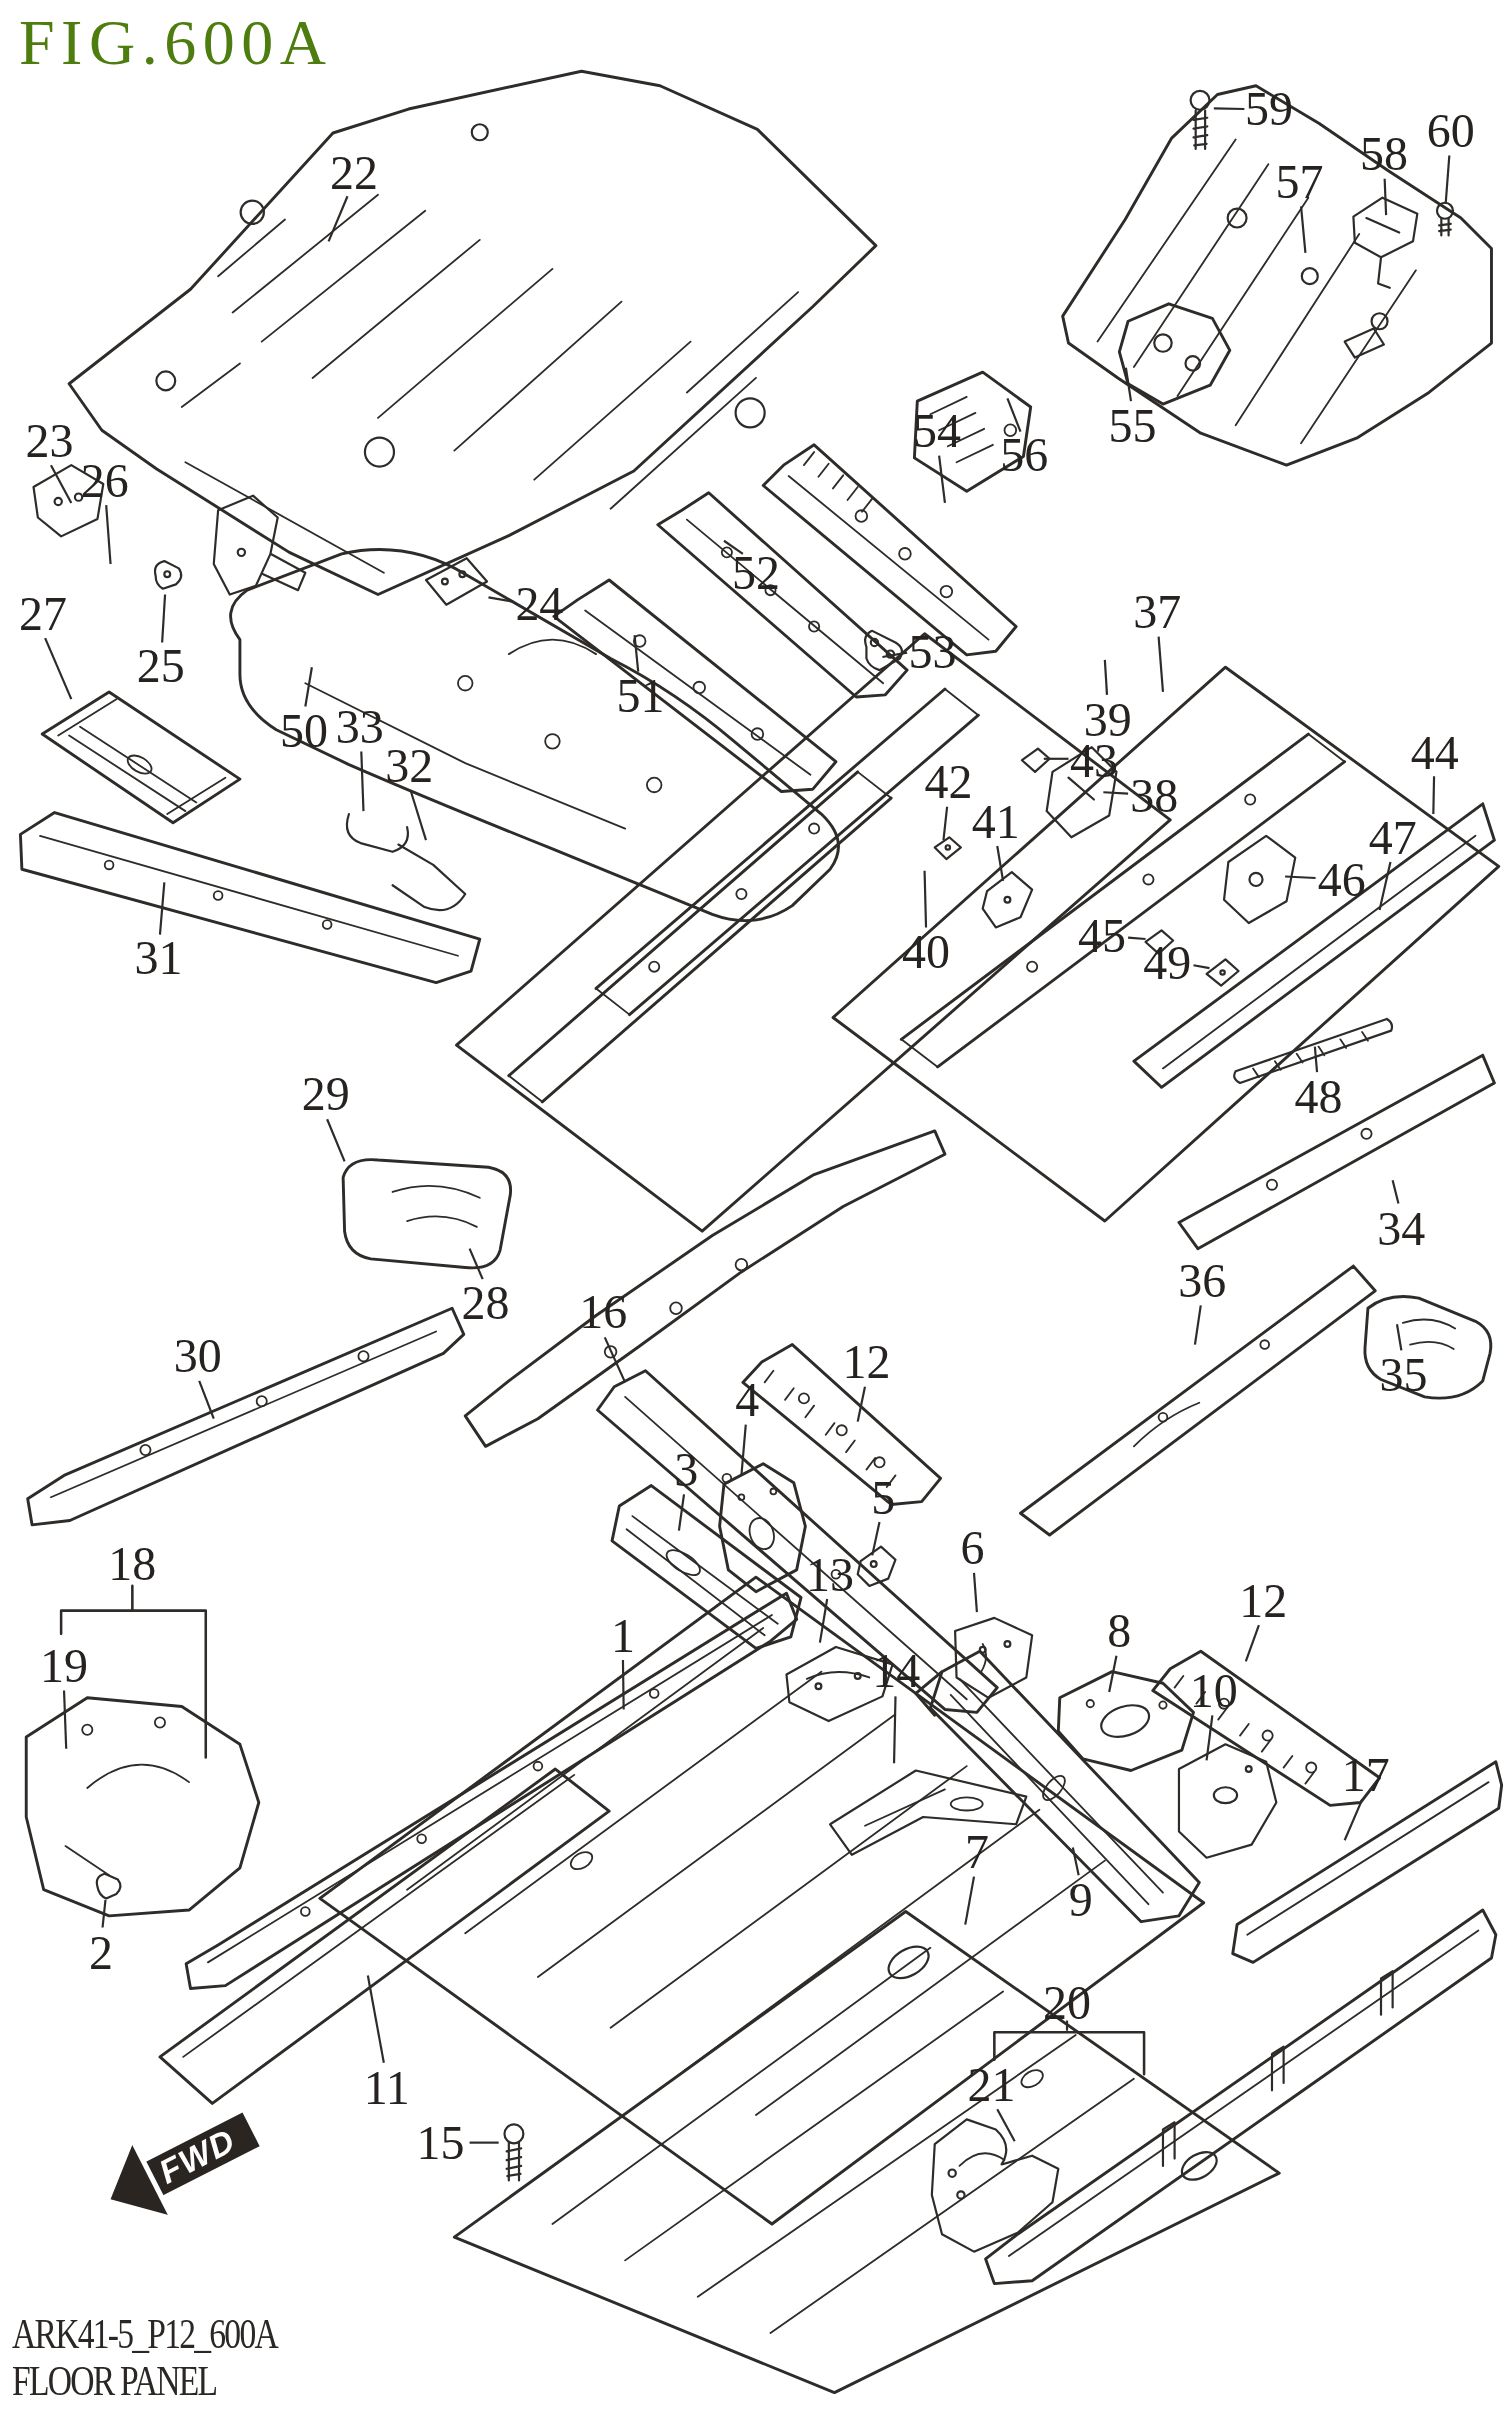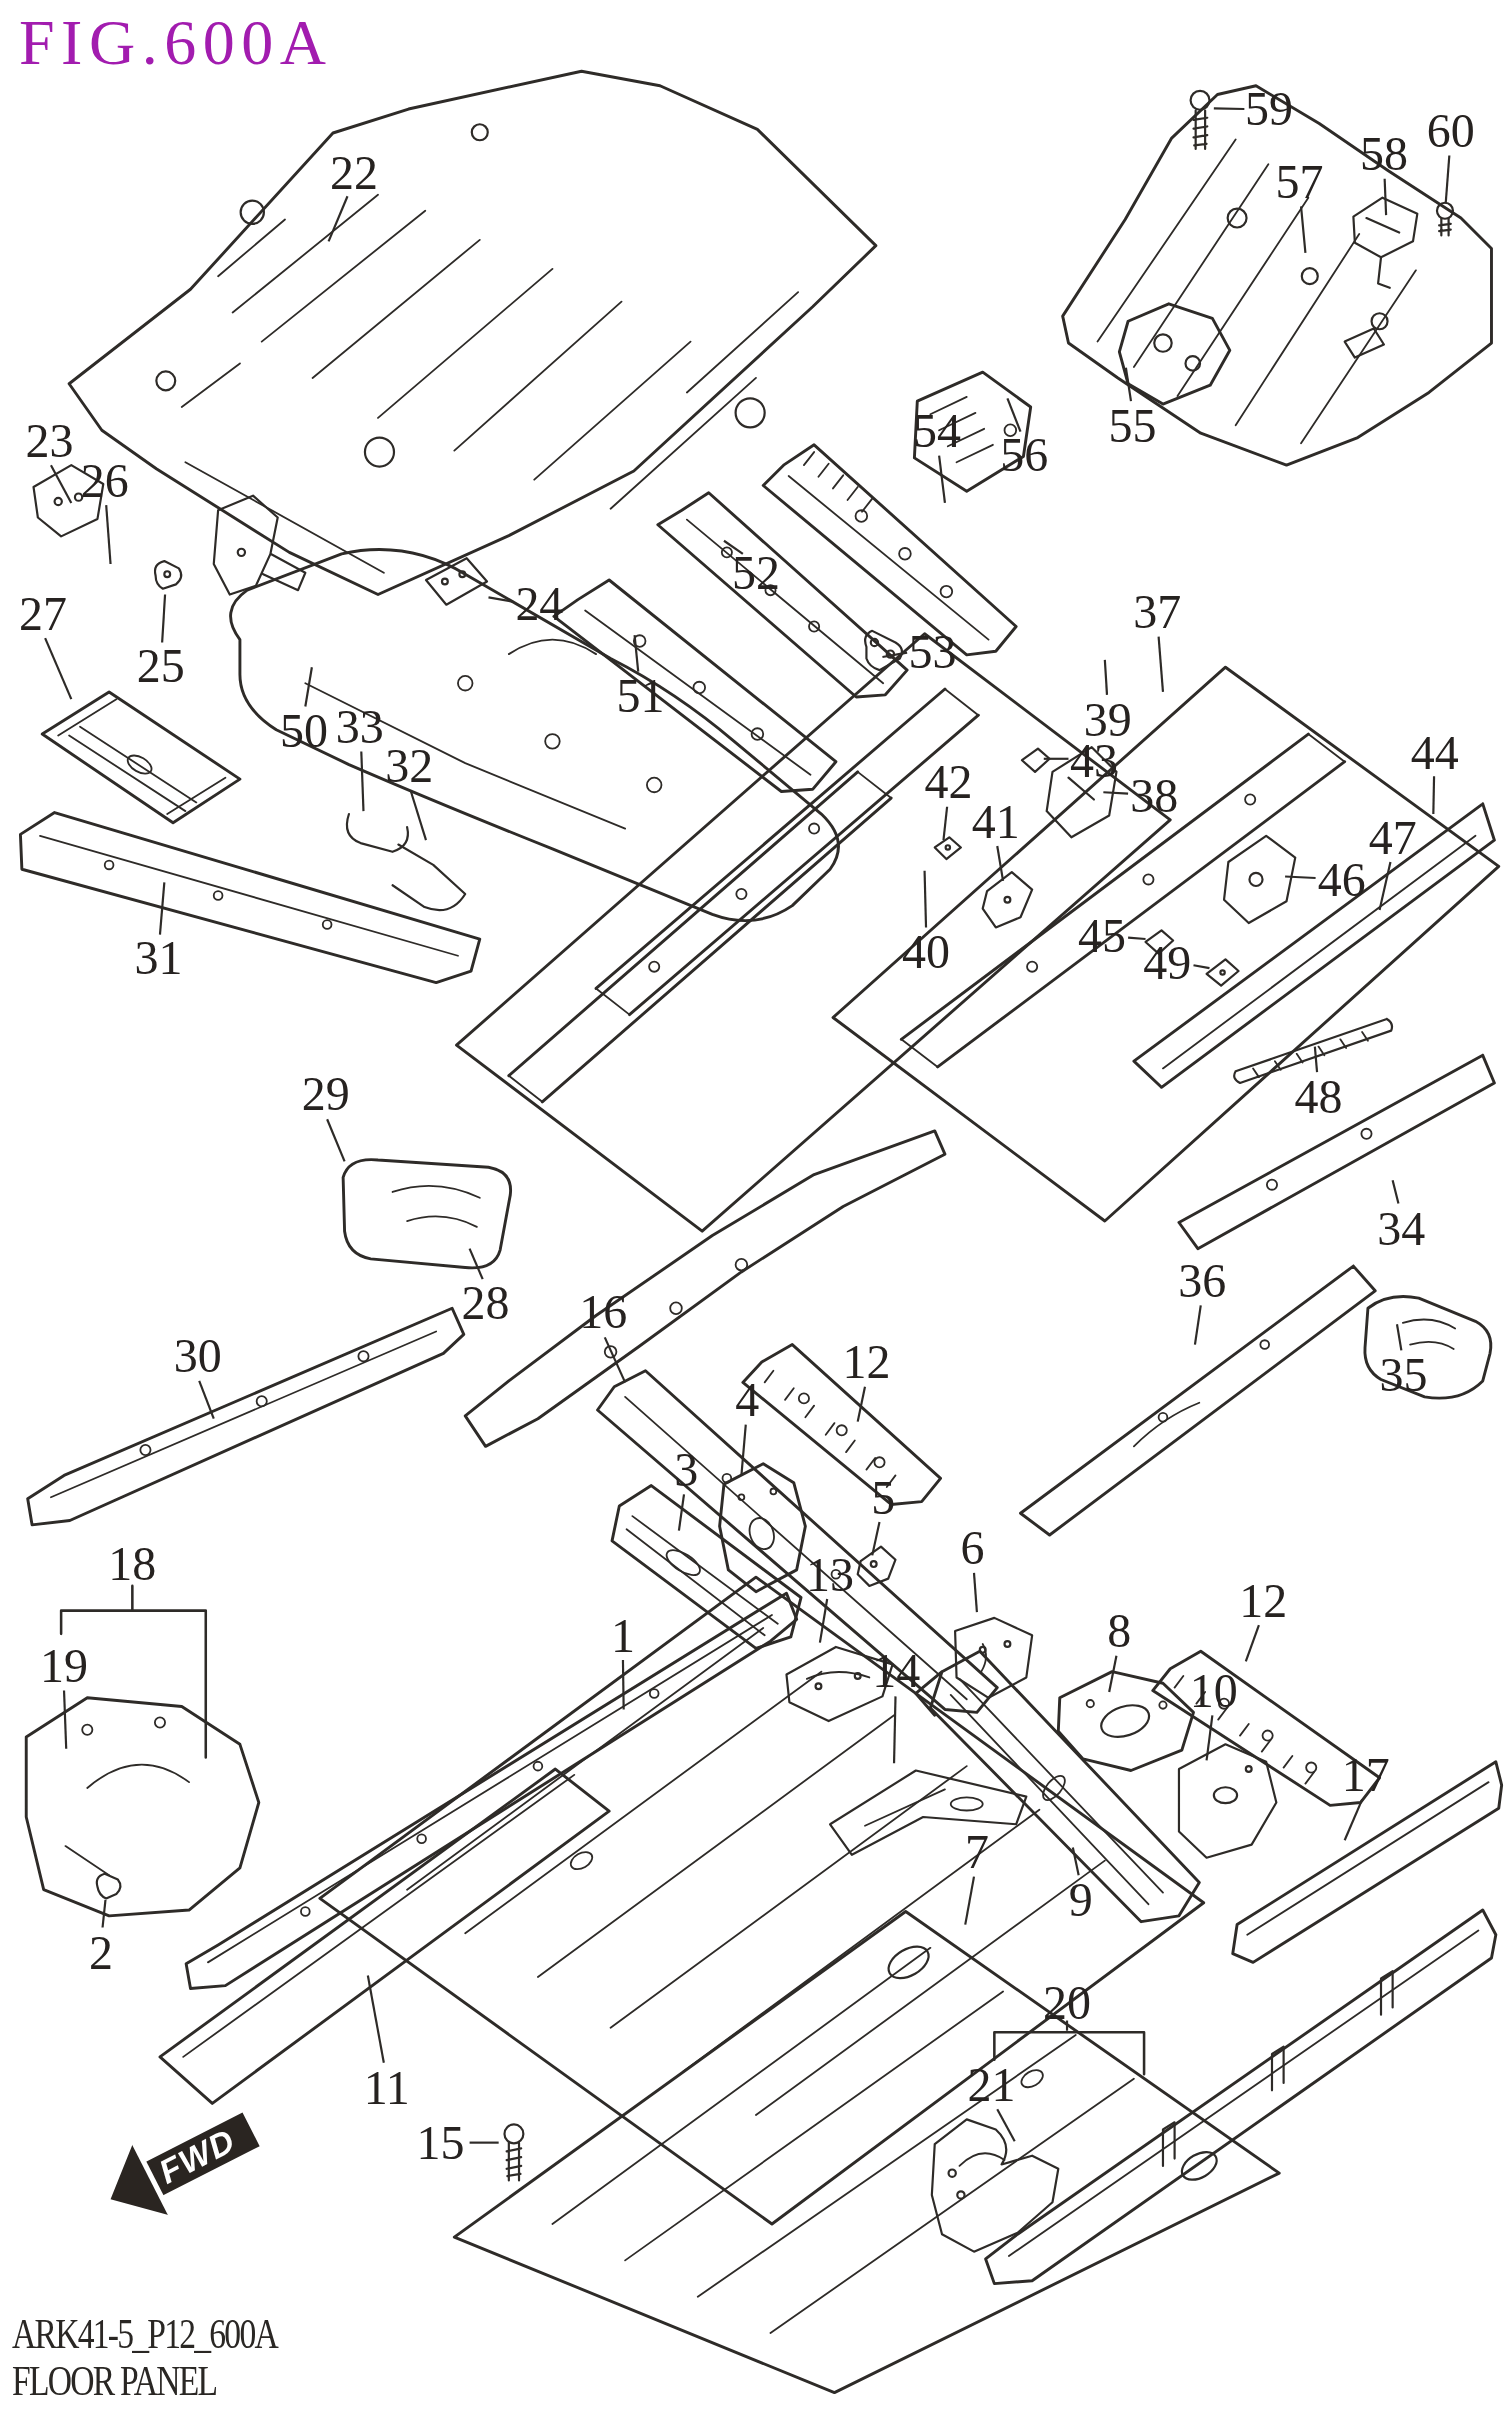--- a/index.html
+++ b/index.html
@@ -1,19 +1,19 @@
 <!DOCTYPE html>
 <html style="font-size:11.6px"><head>
 <meta charset="utf-8">
 <style>
   html,body{margin:0;padding:0;background:#ffffff;}
   body{width:1509px;height:2413px;position:relative;overflow:hidden;
        font-family:"Liberation Serif",serif;color:#262220;}
   .fig-title{position:absolute;left:19px;top:5.8px;font-size:64px;letter-spacing:6.5px;
-             color:#a21caf;white-space:nowrap;}
+             color:#4d7c0f;white-space:nowrap;}
   #diagram{position:absolute;left:0;top:0;}
   .footer{position:absolute;left:11.6px;width:654px;color:#2a2724;}
   .footer-code{top:2310px;position:absolute;font-size:42px;letter-spacing:-2.2px;
                transform:scaleX(.80);transform-origin:0 50%;white-space:nowrap;}
   .footer-caption{top:2357px;position:absolute;font-size:42px;letter-spacing:-2.2px;
                   transform:scaleX(.80);transform-origin:0 50%;white-space:nowrap;}
 </style>
 </head>
 <body>
 

